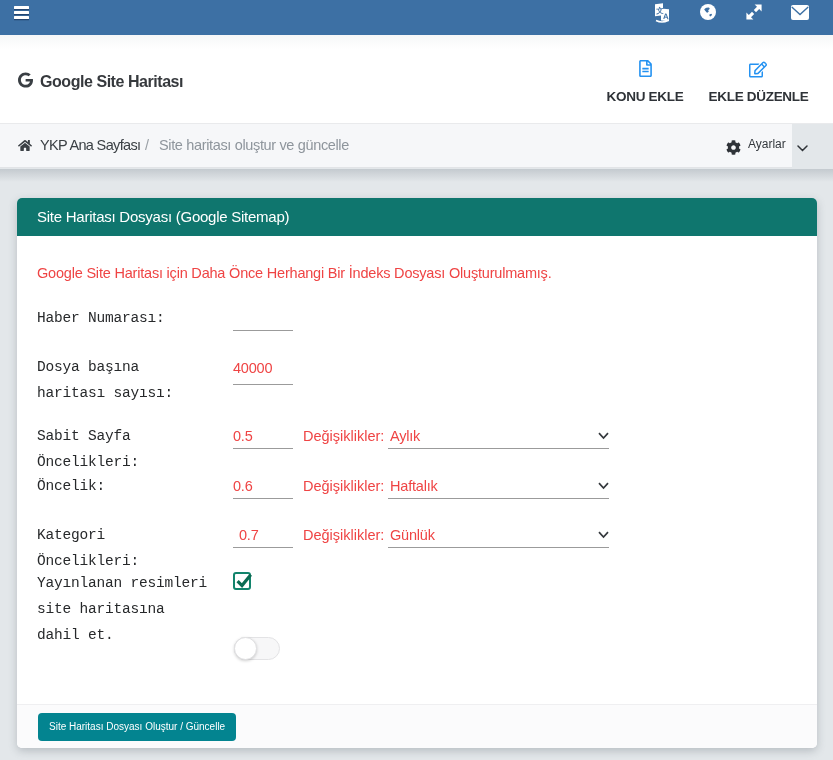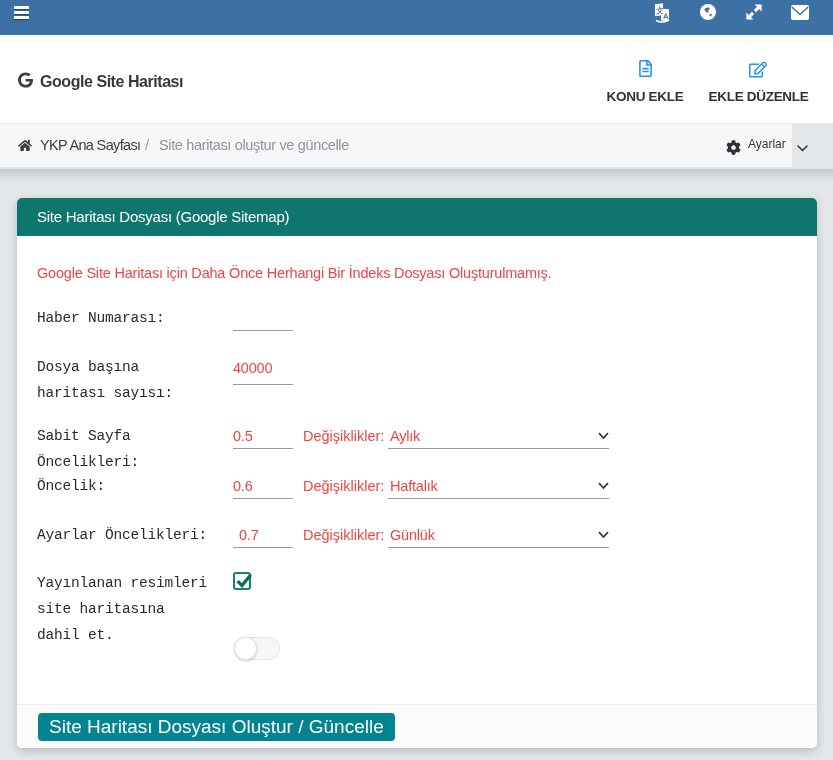--- a/index.html
+++ b/index.html
@@ -50,21 +50,21 @@
   .uline { position:absolute; height:0; border-bottom:1px solid #9b9b9b; }
 
   .chkbox { position:absolute; width:18px; height:18px; border:2.5px solid #12846c; border-radius:3px; background:#fff; }
   
 
   .toggle { position:absolute; width:46px; height:23px; background:#f7f7f8; border:1px solid #e3e3e5; border-radius:12px; }
   .knob { position:absolute; left:-1px; top:-1px; width:23px; height:23px; background:#fff; border:1px solid #e0e0e2;
           border-radius:50%; box-shadow:0 1px 3px rgba(0,0,0,.18); }
 
   .btn { position:absolute; left:21px; top:8px; height:28px; background:#038490; color:#fff; border:none;
-         border-radius:4px; font-family:"Liberation Sans",sans-serif; font-size:19px; padding:0 11px; line-height:28px; }
+         border-radius:4px; font-family:"Liberation Sans",sans-serif; font-size:10px; padding:0 11px; line-height:28px; }
 
   .selchev { position:absolute; }
 </style>
 </head>
 <body>
 <div id="page">
 
   <div class="topbar">
     <div class="burger">
         <span></span>
@@ -161,21 +161,21 @@
     <div class="lab" style="top:275px;">Öncelik:</div>
     <div class="val" style="left:216px; top:275px;">0.6</div>
     <div class="uline" style="left:216px; top:300px; width:60px;"></div>
     <div class="val" style="left:286px; top:275px; letter-spacing:0;">Değişiklikler:</div>
     <div class="val" style="left:373px; top:275px;">Haftalık</div>
     <div class="uline" style="left:371px; top:300px; width:221px;"></div>
     <svg class="selchev" style="left:581px; top:284px;" width="11" height="8" viewBox="0 0 11 8">
         <path d="M1 1.2 L5.5 6 L10 1.2" stroke="#34383c" stroke-width="1.7" fill="none"></path>
       </svg>
 
-    <div class="lab" style="top:324px;">Ayarlar Öncelikleri:</div>
+    <div class="lab" style="top:324px;">Kategori Öncelikleri:</div>
     <div class="val" style="left:216px; top:324px;margin-left:6px;">0.7</div>
     <div class="uline" style="left:216px; top:349px; width:60px;"></div>
     <div class="val" style="left:286px; top:324px; letter-spacing:0;">Değişiklikler:</div>
     <div class="val" style="left:373px; top:324px;">Günlük</div>
     <div class="uline" style="left:371px; top:349px; width:221px;"></div>
     <svg class="selchev" style="left:581px; top:333px;" width="11" height="8" viewBox="0 0 11 8">
         <path d="M1 1.2 L5.5 6 L10 1.2" stroke="#34383c" stroke-width="1.7" fill="none"></path>
       </svg>
 
     <div class="lab" style="top:372px;">Yayınlanan resimleri site haritasına dahil et.</div>

